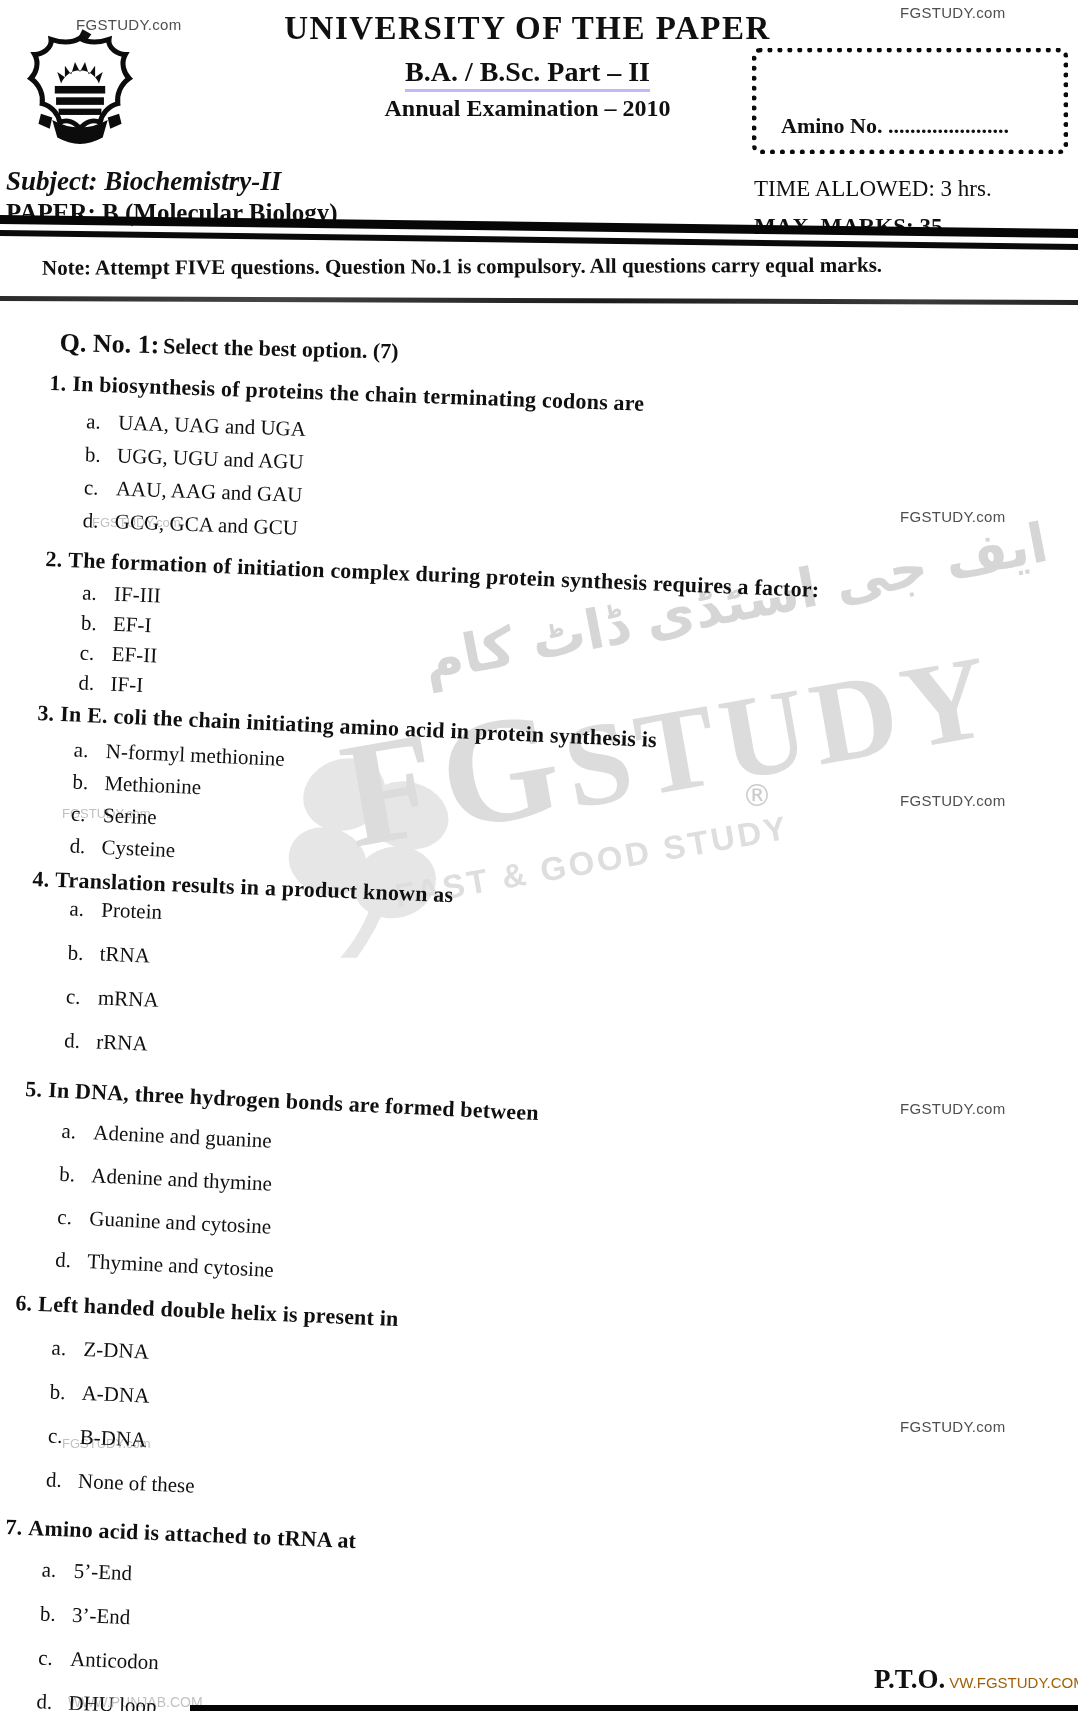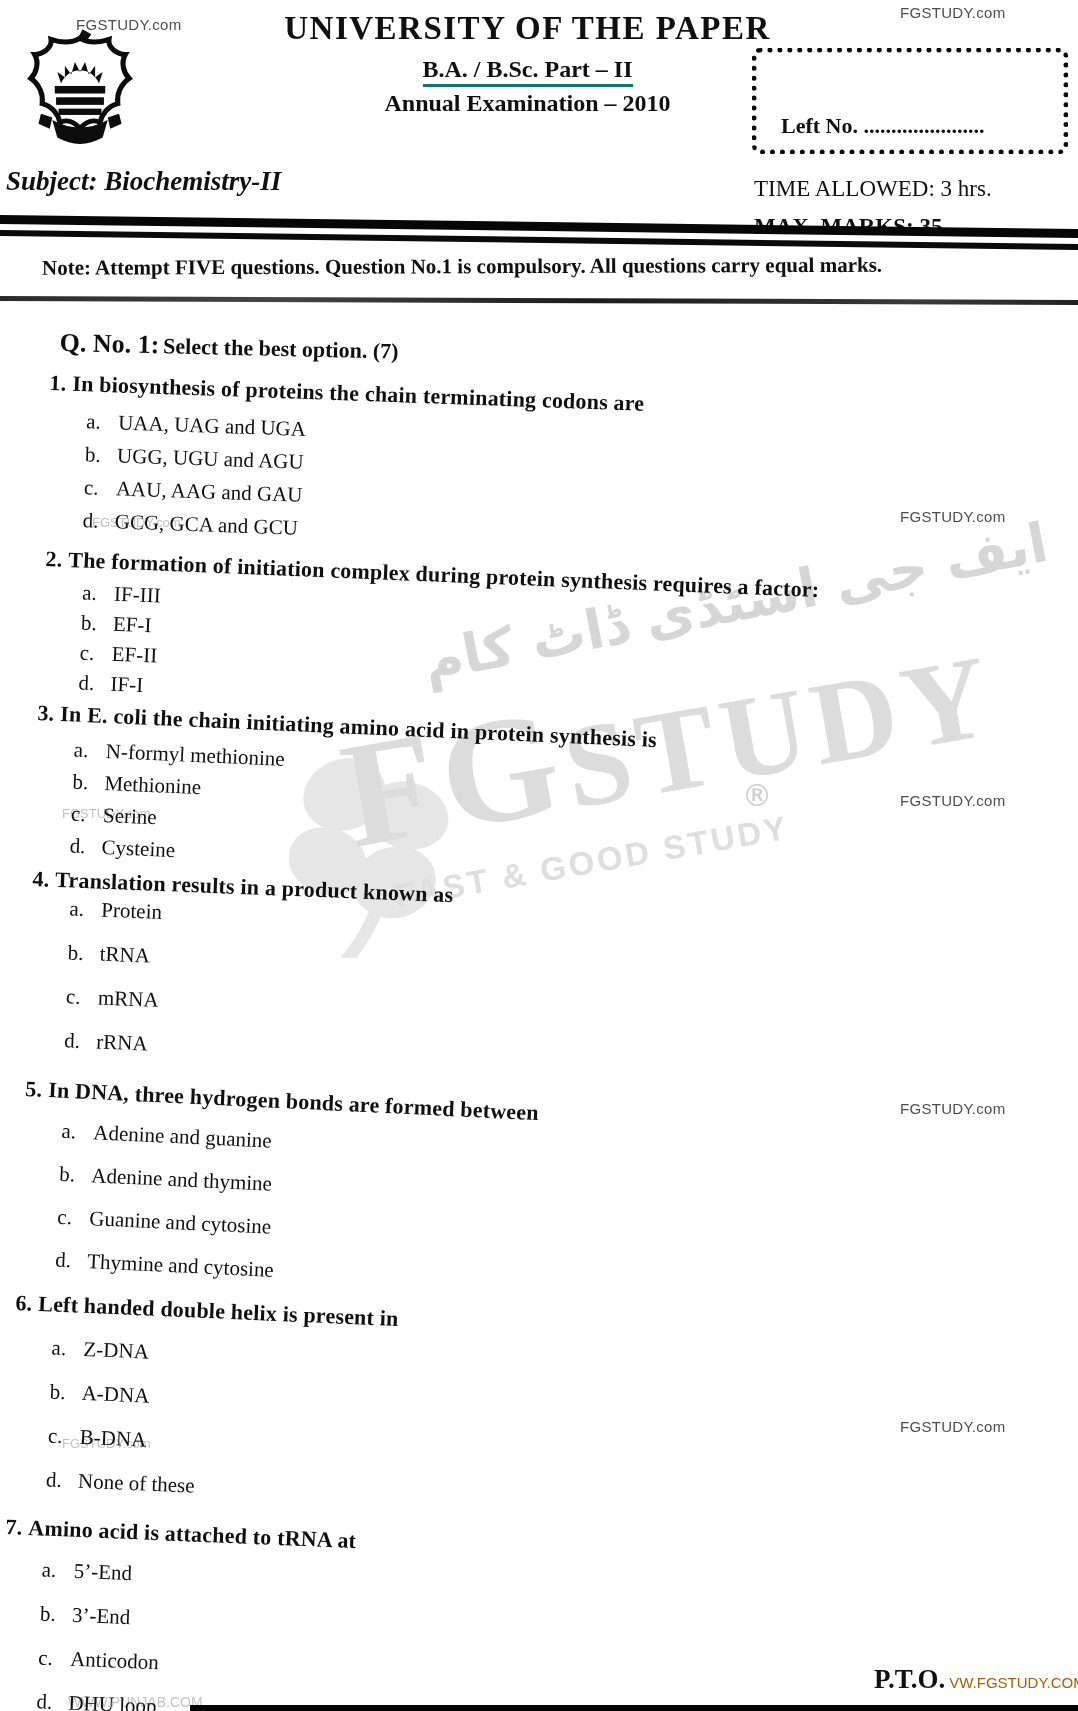--- a/index.html
+++ b/index.html
@@ -32,21 +32,21 @@
           color:#dedede;letter-spacing:3px;white-space:nowrap;}
   .wm-urdu{position:absolute;left:418px;top:632px;transform:rotate(-11deg);transform-origin:left top;
            direction:rtl;font-family:"DejaVu Sans",sans-serif;font-size:54px;font-weight:700;
            color:#d6d6d6;white-space:nowrap;}
   .wm-reg{position:absolute;left:742px;top:778px;font-size:30px;color:#cccccc;font-family:"DejaVu Sans",sans-serif;}
 
   
   .crest{position:absolute;left:16px;top:28px;width:128px;height:126px;}
   .titleblock{position:absolute;left:205px;top:10px;width:645px;text-align:center;}
   .uni{font-size:33px;font-weight:700;letter-spacing:1.5px;white-space:nowrap;}
-  .prog{margin-top:9px;font-size:24px;font-weight:700;display:inline-block;border-bottom:3px solid #0f766e;padding-bottom:1px;}
+  .prog{margin-top:9px;font-size:28px;font-weight:700;display:inline-block;border-bottom:3px solid #c4b5fd;padding-bottom:1px;}
   .exam{margin-top:3px;font-size:24px;font-weight:700;}
   .rollbox{position:absolute;left:752px;top:48px;width:306px;height:96px;border:5px dotted #0b0b0b;border-radius:8px;}
   .rolltext{position:absolute;left:24px;bottom:10px;font-size:22px;font-weight:700;white-space:nowrap;}
   .subjblock{position:absolute;left:6px;top:166px;}
   .subj{font-size:27px;font-weight:700;font-style:italic;}
   .paper{font-size:25px;font-weight:700;margin-top:2px;}
   .timeblock{position:absolute;left:754px;top:176px;}
   .timeallowed{font-size:23px;font-weight:400;white-space:nowrap;}
   .maxmarks{font-size:23px;font-weight:700;margin-top:12px;}
 
@@ -131,26 +131,27 @@
   </svg>
 
   <div class="titleblock">
     <div class="uni">UNIVERSITY OF THE PAPER</div>
     <div><span class="prog">B.A. / B.Sc. Part – II</span></div>
     <div class="exam">Annual Examination – 2010</div>
   </div>
 
   <div class="rollbox">
     <div class="rolltext">
-      <span>Left No.</span> <span>......................</span>
+      <span>Amino No.</span> <span>......................</span>
     </div>
   </div>
 
   <div class="subjblock">
     <div class="subj">Subject: Biochemistry-II</div>
+    <div class="paper">PAPER: B (Molecular Biology)</div>
   </div>
 
   <div class="timeblock">
     <div class="timeallowed">TIME ALLOWED: 3 hrs.</div>
     <div class="maxmarks">MAX. MARKS: 35</div>
   </div>
 
   <div class="sep1a"></div>
   <div class="sep1b"></div>
   <div class="note">Note: Attempt FIVE questions. Question No.1 is compulsory. All questions carry equal marks.</div>

